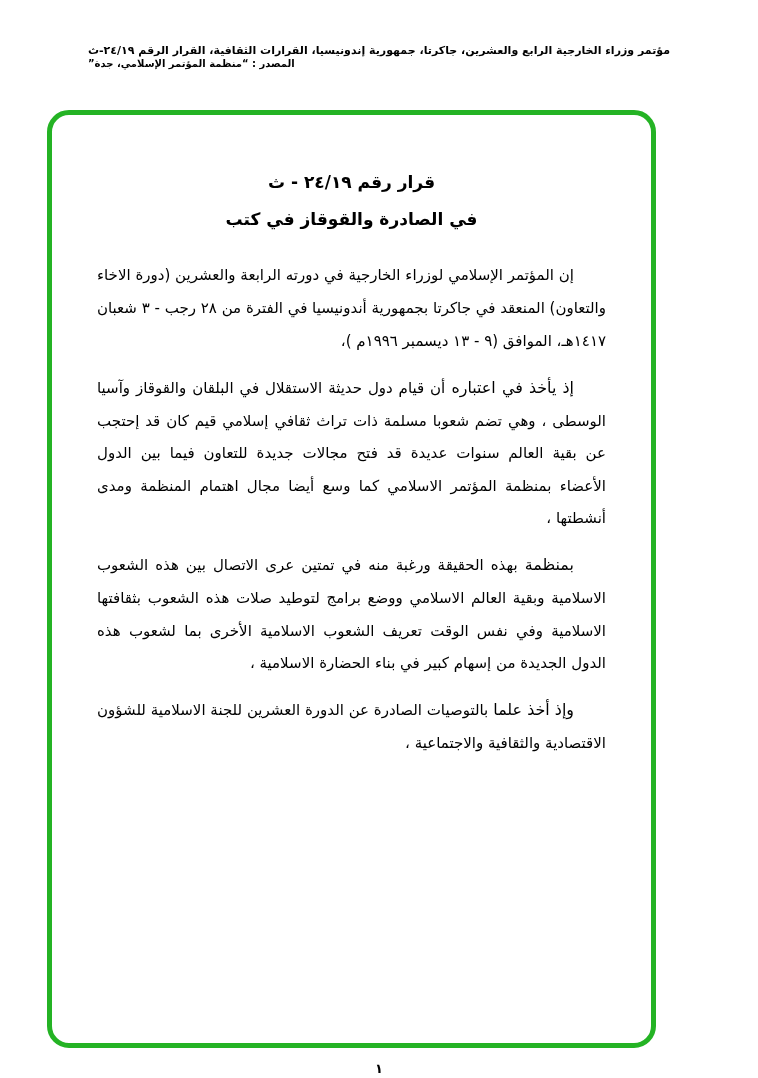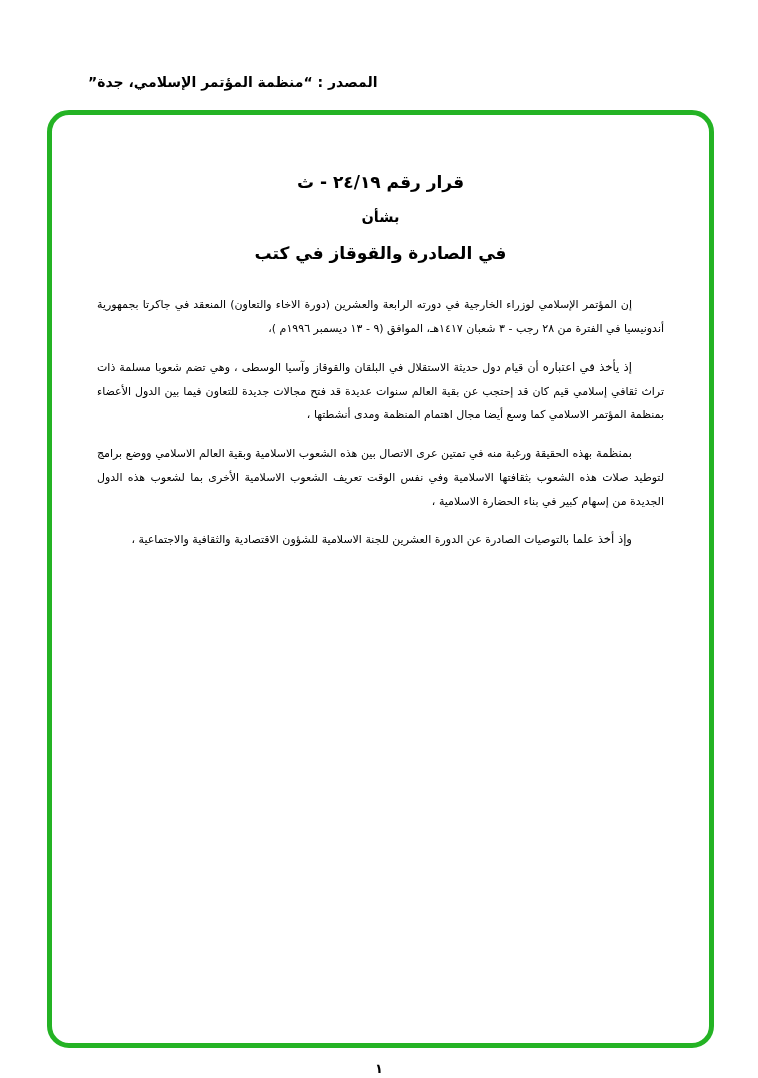--- a/index.html
+++ b/index.html
@@ -24,31 +24,31 @@
     top: 44px;
     left: 10px;
     right: 10px;
     text-align: center;
     font-size: 11px;
     font-weight: 700;
     letter-spacing: 0;
   }
   .doc-source {
     position: absolute;
-    top: 74px;
+    top: 58px;
     left: 88px;
     direction: rtl;
-    font-size: 14px;
+    font-size: 10px;
     font-weight: 700;
   }
   .frame {
     position: absolute;
     top: 110px;
     left: 47px;
-    width: 667px;
+    width: 609px;
     height: 938px;
     border: 5px solid #24b324;
     border-radius: 22px;
     padding: 56px 45px 0 45px;
   }
   .title-block {
     text-align: center;
     font-weight: 700;
   }
   .title-line {
@@ -57,21 +57,21 @@
     margin: 0 0 15px 0;
   }
   .title-line.small {
     font-size: 14.5px;
   }
   .body {
     margin-top: 28px;
   }
   .body-par {
     margin: 0 0 14px 0;
-    font-size: 11px;
+    font-size: 15px;
     line-height: 2.15;
     text-align: justify;
     text-indent: 32px;
   }
   .body-par .lead {
     font-weight: 400;
     font-size: 1.06em;
   }
   .page-number {
     position: absolute;
@@ -81,28 +81,28 @@
     text-align: center;
     font-size: 13px;
     font-weight: 700;
   }
 </style>
 </head>
 <body>
 
 <div class="page">
 
+  <div class="doc-header">مؤتمر وزراء الخارجية الرابع والعشرين، جاكرتا، جمهورية إندونيسيا، القرارات الثقافية، القرار الرقم ٢٤/١٩-ث</div>
 
   <div class="doc-source">المصدر :  “منظمة المؤتمر الإسلامي، جدة”</div>
 
   <div class="frame" style="border-color: rgb(36, 179, 36);">
 
     <div class="title-block">
       <div class="title-line">قرار رقم ٢٤/١٩ - ث</div>
-      <div class="title-line small">بشأن</div>
       <div class="title-line">في الصادرة والقوقاز في كتب</div>
     </div>
 
     <div class="body">
 
       <p class="body-par"><span class="lead"></span><span>إن المؤتمر الإسلامي لوزراء الخارجية في دورته الرابعة والعشرين  (دورة الاخاء والتعاون) المنعقد في جاكرتا بجمهورية أندونيسيا في الفترة من ٢٨ رجب  -  ٣  شعبان ١٤١٧هـ، الموافق (٩ - ١٣ ديسمبر ١٩٩٦م )،</span></p>
 
       <p class="body-par"><span class="lead">إذ يأخذ في اعتباره </span><span>أن قيام دول حديثة الاستقلال في البلقان والقوقاز وآسيا الوسطى ، وهي تضم شعوبا مسلمة ذات تراث ثقافي إسلامي قيم كان قد إحتجب عن بقية العالم سنوات عديدة قد فتح مجالات جديدة للتعاون فيما بين الدول الأعضاء  بمنظمة المؤتمر الاسلامي كما وسع أيضا مجال اهتمام المنظمة ومدى أنشطتها ،</span></p>
 
       <p class="body-par"><span class="lead">بمنظمة </span><span>بهذه الحقيقة ورغبة منه في تمتين عرى الاتصال بين هذه الشعوب الاسلامية وبقية العالم الاسلامي ووضع برامج لتوطيد صلات هذه الشعوب بثقافتها الاسلامية وفي نفس الوقت تعريف الشعوب الاسلامية الأخرى بما لشعوب هذه الدول الجديدة من إسهام كبير في بناء الحضارة الاسلامية ،</span></p>

